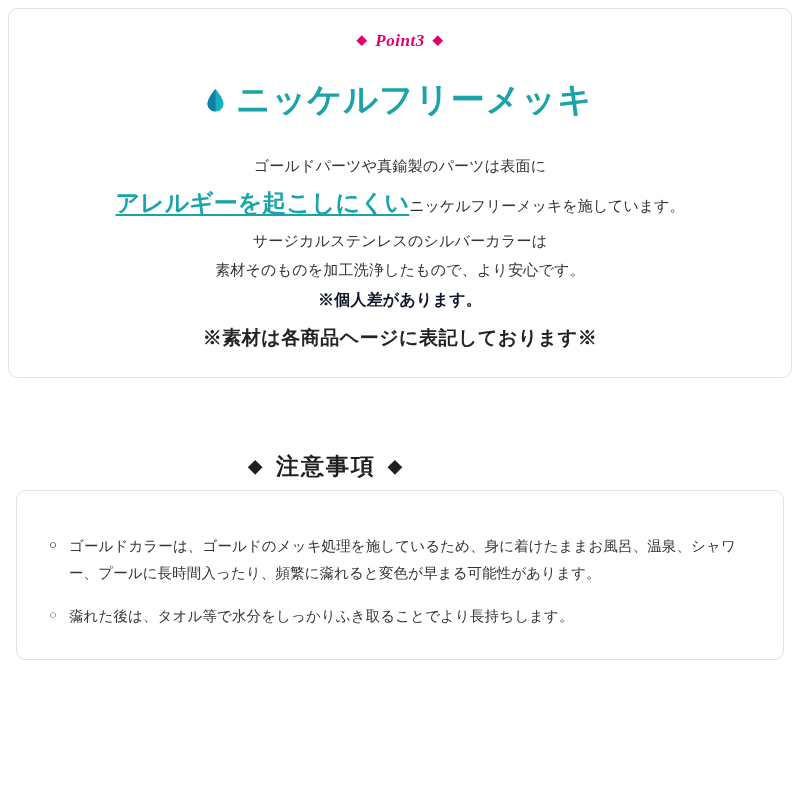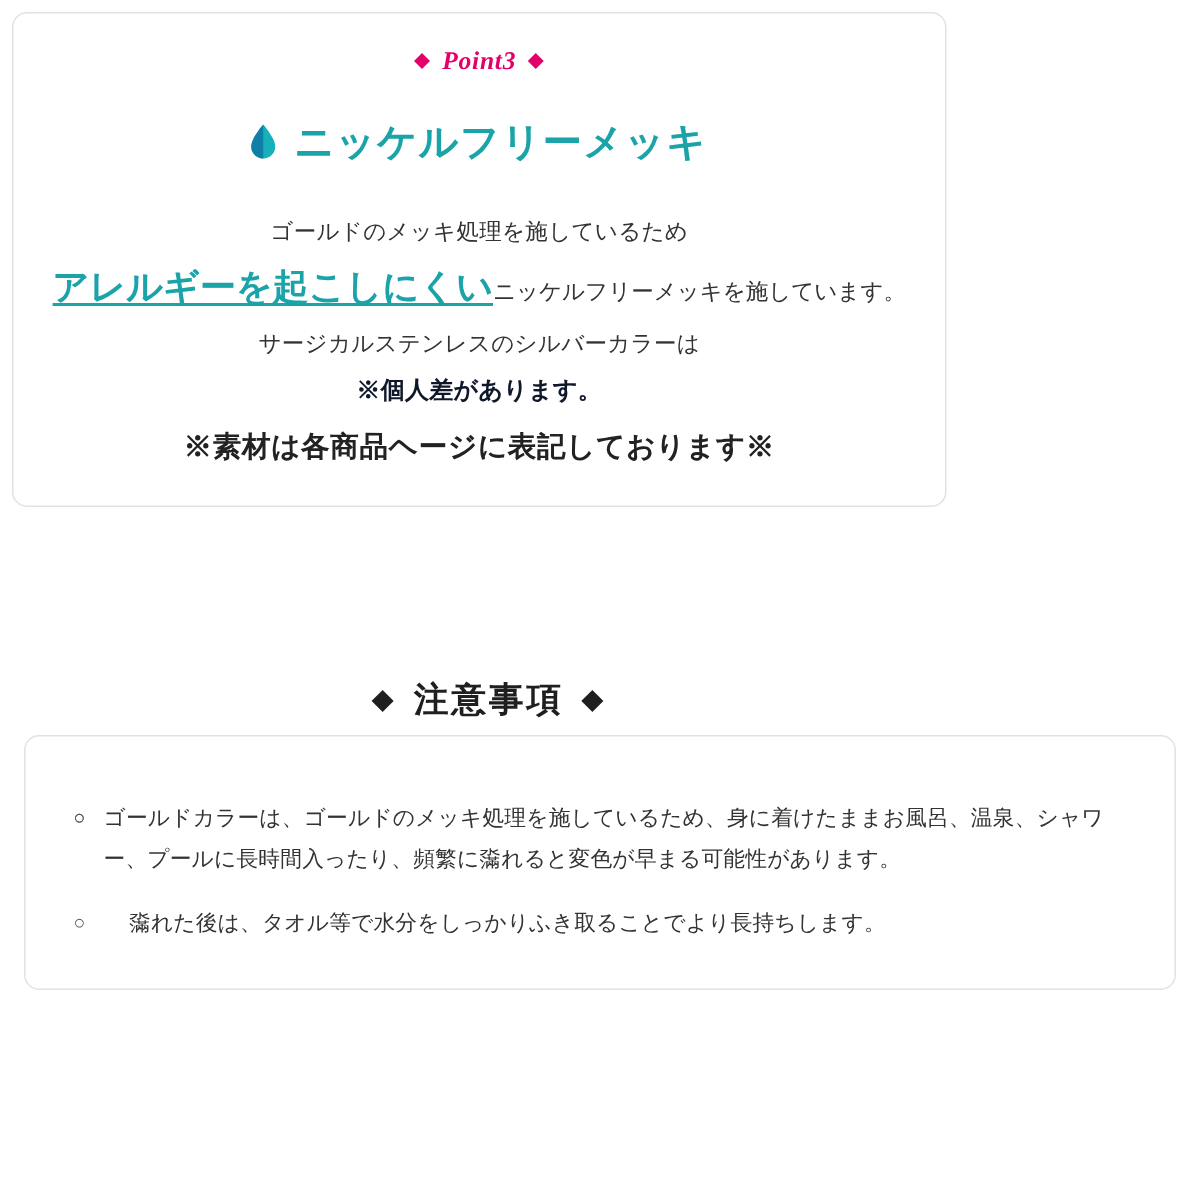--- a/index.html
+++ b/index.html
@@ -19,21 +19,21 @@
     width: 800px;
     height: 800px;
     box-sizing: border-box;
   }
 
   
   .point-card {
     position: absolute;
     left: 8px;
     top: 8px;
-    width: 623px;
+    width: 784px;
     box-sizing: border-box;
     border: 1px solid #e2e2e2;
     border-radius: 10px;
     background: #ffffff;
     padding: 22px 20px 26px 20px;
     text-align: center;
   }
   .point-label {
     color: #e3006b;
     font-family: "Liberation Serif", serif;
@@ -43,21 +43,21 @@
     letter-spacing: 0.5px;
     margin: 0 0 26px 0;
   }
   .point-label .dia {
     font-style: normal;
     font-size: 13px;
     vertical-align: 2px;
     margin: 0 8px;
   }
   .point-title {
-    font-size: 26px;
+    font-size: 34px;
     font-weight: bold;
     color: #1aa3a8;
     letter-spacing: 1px;
     margin: 0 0 28px 0;
     display: flex;
     align-items: center;
     justify-content: center;
     gap: 12px;
   }
   .drop-icon {
@@ -150,21 +150,20 @@
   ul.caution-list li .bullet {
     position: absolute;
     left: 2px;
     top: 0;
     font-size: 13px;
     color: #555555;
     line-height: 1.85;
   }
   .li-sub {
     display: block;
-    margin-left: 17px;
   }
 </style>
 </head>
 <body>
 
 <div class="page">
 
   <section class="point-card">
     <p class="point-label">
       <span class="dia">◆</span><span>Point3</span><span class="dia">◆</span>
@@ -173,27 +172,28 @@
     <h2 class="point-title">
       <span class="drop-icon">
         <svg width="17" height="23" viewBox="0 0 17 23" xmlns="http://www.w3.org/2000/svg">
           <path d="M8.5 0 C8.5 0 0.5 9.2 0.5 14.6 C0.5 19.2 4.1 22.6 8.5 22.6 C12.9 22.6 16.5 19.2 16.5 14.6 C16.5 9.2 8.5 0 8.5 0 Z" fill="#16b0ba"></path>
           <path d="M8.5 0 C8.5 0 0.5 9.2 0.5 14.6 C0.5 19.2 4.1 22.6 8.5 22.6 L8.5 0 Z" fill="#0f7fa8"></path>
         </svg>
       </span>
       <span>ニッケルフリーメッキ</span>
     </h2>
 
-    <p class="body-line">ゴールドのメッキ処理を施しているため</p>
+    <p class="body-line">ゴールドパーツや真鍮製のパーツは表面に</p>
 
     <p class="line-allergy">
       <span class="allergy-strong">アレルギーを起こしにくい</span><span>ニッケルフリーメッキを施しています。</span>
     </p>
 
     <p class="body-line">サージカルステンレスのシルバーカラーは</p>
+    <p class="body-line">素材そのものを加工洗浄したもので、より安心です。</p>
 
     <p class="note-red">※個人差があります。</p>
     <p class="note-bold">※素材は各商品ヘージに表記しております※</p>
   </section>
 
   <h2 class="caution-heading">
     <span class="dia">◆</span><span>注意事項</span><span class="dia">◆</span>
   </h2>
 
   <section class="caution-card">

